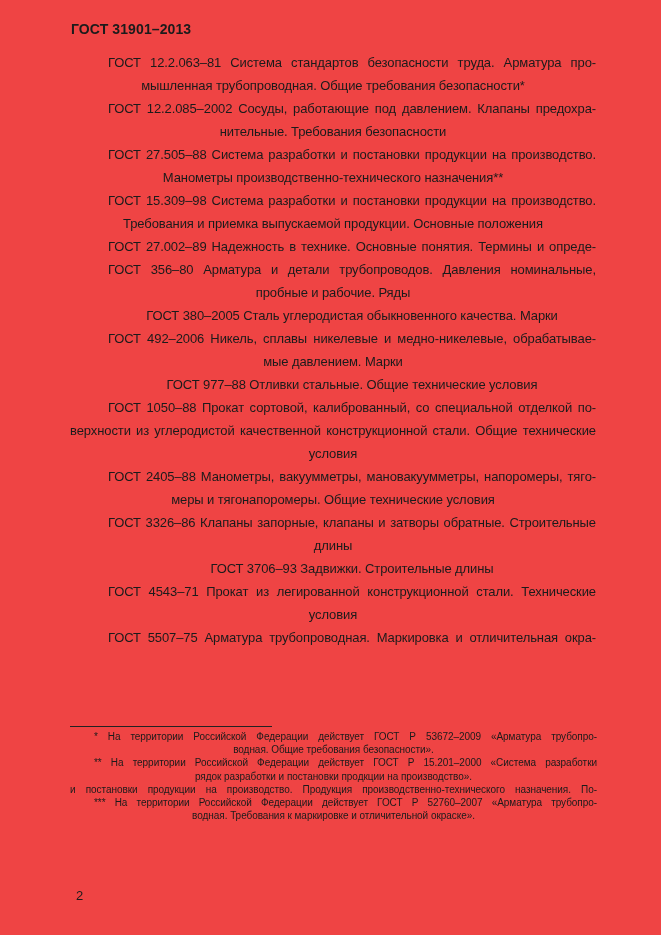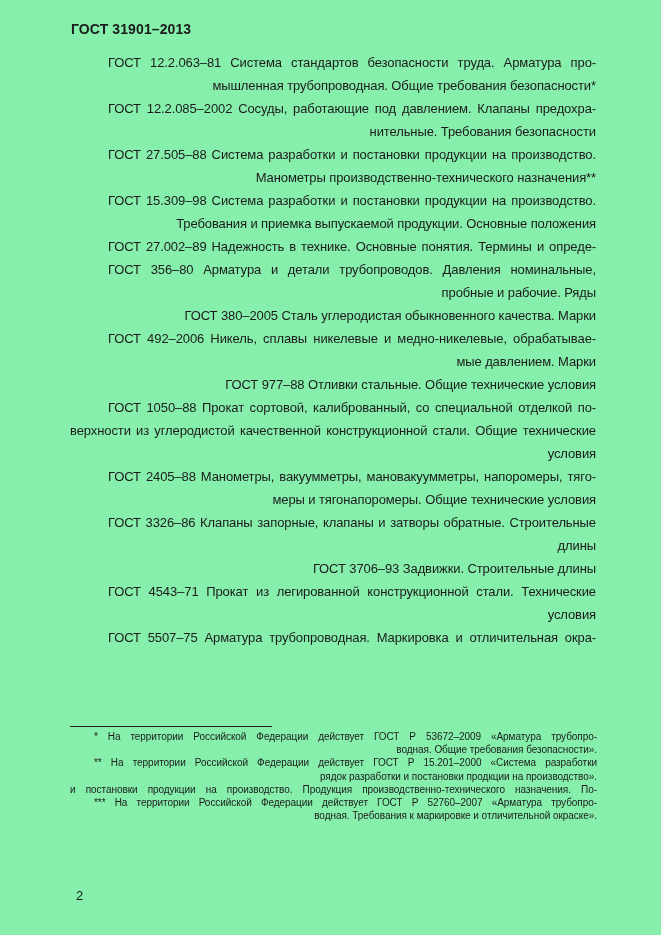--- a/index.html
+++ b/index.html
@@ -4,21 +4,21 @@
 <style>
   html, body {
     margin: 0;
     padding: 0;
     background: #e8e8e8;
   }
   .page {
     position: relative;
     width: 661px;
     height: 935px;
-    background: #86efac;
+    background: #ef4444;
     font-family: "Liberation Sans", "DejaVu Sans", sans-serif;
     color: #1b1b1b;
     overflow: hidden;
   }
   .doc-header {
     position: absolute;
     left: 71px;
     top: 21px;
     font-size: 14px;
     font-weight: bold;
@@ -45,21 +45,21 @@
     height: 0;
     border-top: 1px solid #222222;
     margin-bottom: 3px;
   }
   .fn-lines {
     font-size: 10px;
     line-height: 13.2px;
     letter-spacing: -0.05px;
   }
   .line {
-    text-align: right;
+    text-align: center;
     white-space: normal;
   }
   .line.just {
     text-align: justify;
     text-align-last: justify;
   }
   .doc-body .line.first { text-indent: 38px; }
   .fn-lines .line.first { text-indent: 24px; }
   .page-number {
     position: absolute;

